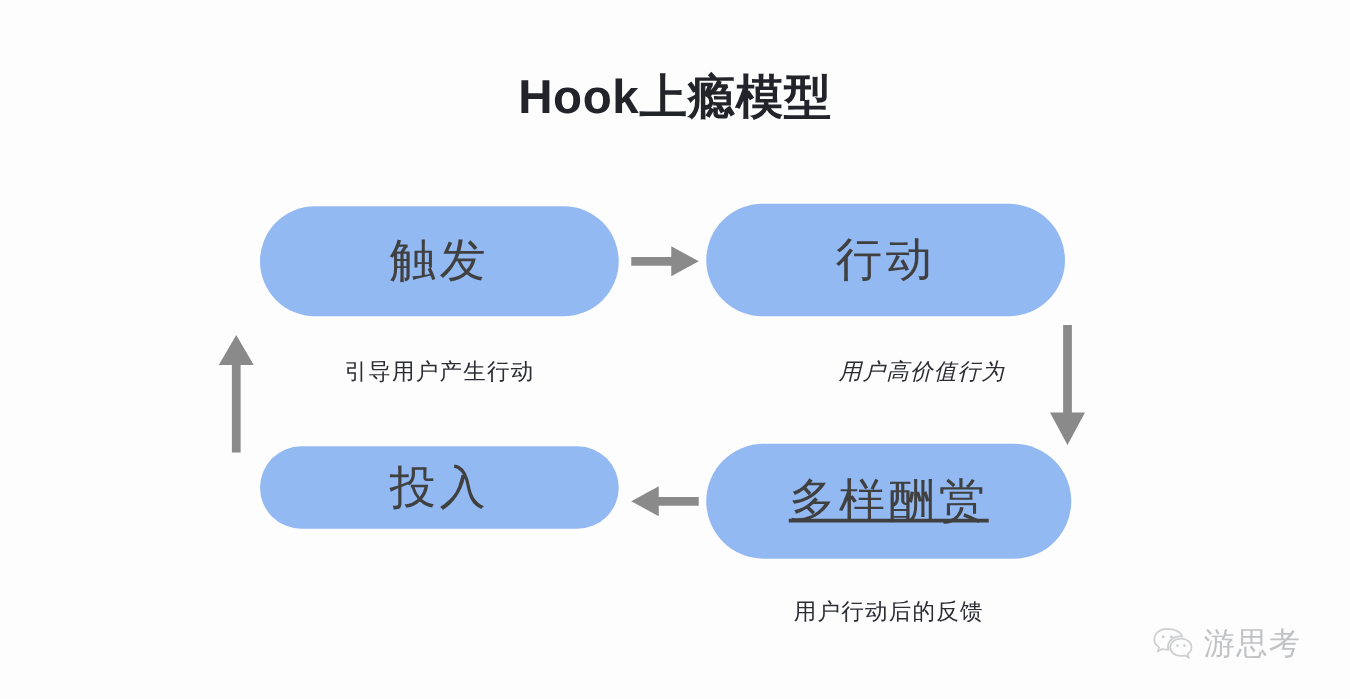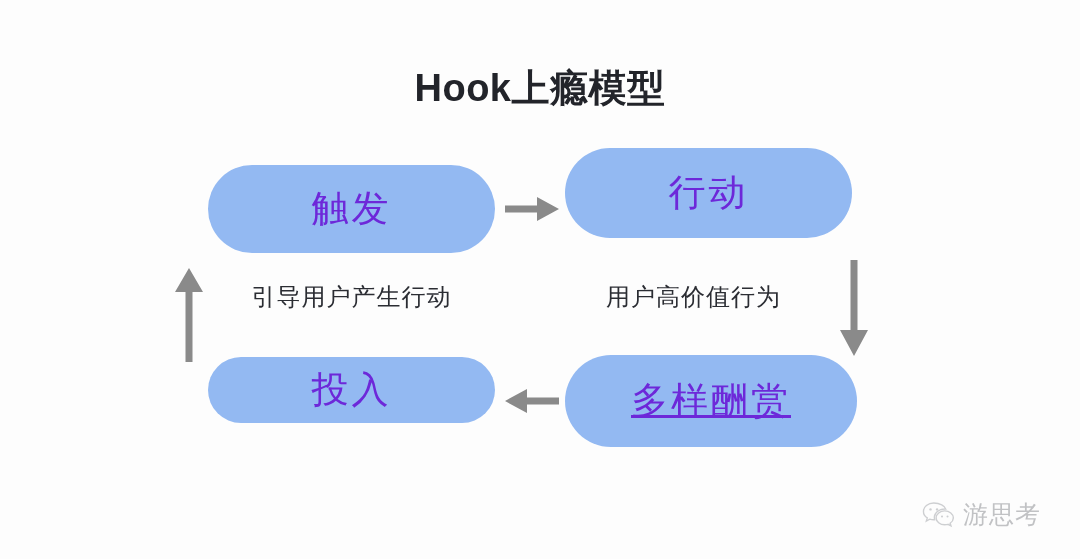--- a/index.html
+++ b/index.html
@@ -15,61 +15,61 @@
     width: 1080px;
     height: 559px;
     background: #fdfdfd;
     overflow: hidden;
   }
 
   
   .diagram-title {
     position: absolute;
     left: 0;
-    top: 64px;
+    top: 54px;
     width: 1080px;
     text-align: center;
     font-size: 38px;
     font-weight: bold;
     color: #22242a;
     letter-spacing: 0.5px;
     line-height: 48px;
     white-space: nowrap;
   }
 
   
   .node {
     position: absolute;
     background: #93b9f2;
     border-radius: 46px;
     display: flex;
     align-items: center;
     justify-content: center;
-    color: #6d28d9;
+    color: #404040;
     font-size: 37px;
     letter-spacing: 3px;
     box-sizing: border-box;
   }
   .node-trigger   { left: 208px; top: 165px; width: 287px; height: 88px; }
-  .node-action    { left: 565px; top: 148px; width: 287px; height: 90px; }
+  .node-action    { left: 565px; top: 163px; width: 287px; height: 90px; }
   .node-invest    { left: 208px; top: 357px; width: 287px; height: 66px; }
   .node-reward    { left: 565px; top: 355px; width: 292px; height: 92px; text-decoration: underline; }
 
   
   .caption {
     position: absolute;
-    font-size: 24px;
+    font-size: 18px;
     color: #2b2d33;
     letter-spacing: 1px;
     white-space: nowrap;
     text-align: center;
     line-height: 30px;
   }
   .cap-trigger-action { left: 208px; top: 282px; width: 287px; }
-  .cap-action-reward  { left: 550px; top: 282px; width: 287px; }
+  .cap-action-reward  { left: 594px; top: 282px; width: 287px; font-style: italic; }
   .cap-invest-trigger { left: 208px; top: 474px; width: 287px; }
   .cap-reward-invest  { left: 565px; top: 474px; width: 292px; }
 
   
   .arrow {
     position: absolute;
   }
   .arrow-right-top  { left: 503px; top: 191px; width: 58px; height: 36px; }
   .arrow-left-bottom{ left: 503px; top: 383px; width: 58px; height: 36px; }
   .arrow-up-left    { left: 168px; top: 266px; width: 42px; height: 98px; }
@@ -118,20 +118,21 @@
   </div>
 
   <div class="node node-invest">
     <span>投入</span>
   </div>
 
   <div class="caption cap-trigger-action">引导用户产生行动</div>
 
   <div class="caption cap-action-reward">用户高价值行为</div>
 
+  <div class="caption cap-reward-invest">用户行动后的反馈</div>
 
 
   <svg class="arrow arrow-right-top" viewBox="0 0 58 36">
     <path d="M2 14.5 L34 14.5 L34 6 L56 18 L34 30 L34 21.5 L2 21.5 Z" fill="#8a8a8a"></path>
   </svg>
 
   <svg class="arrow arrow-left-bottom" viewBox="0 0 58 36">
     <path d="M56 14.5 L24 14.5 L24 6 L2 18 L24 30 L24 21.5 L56 21.5 Z" fill="#8a8a8a"></path>
   </svg>
 

